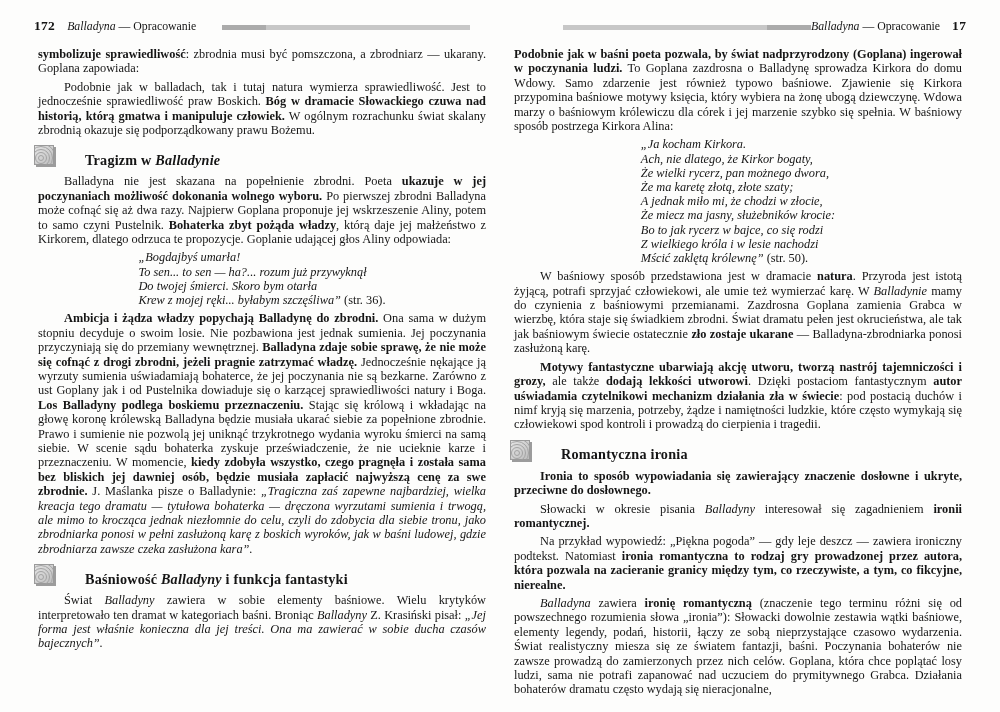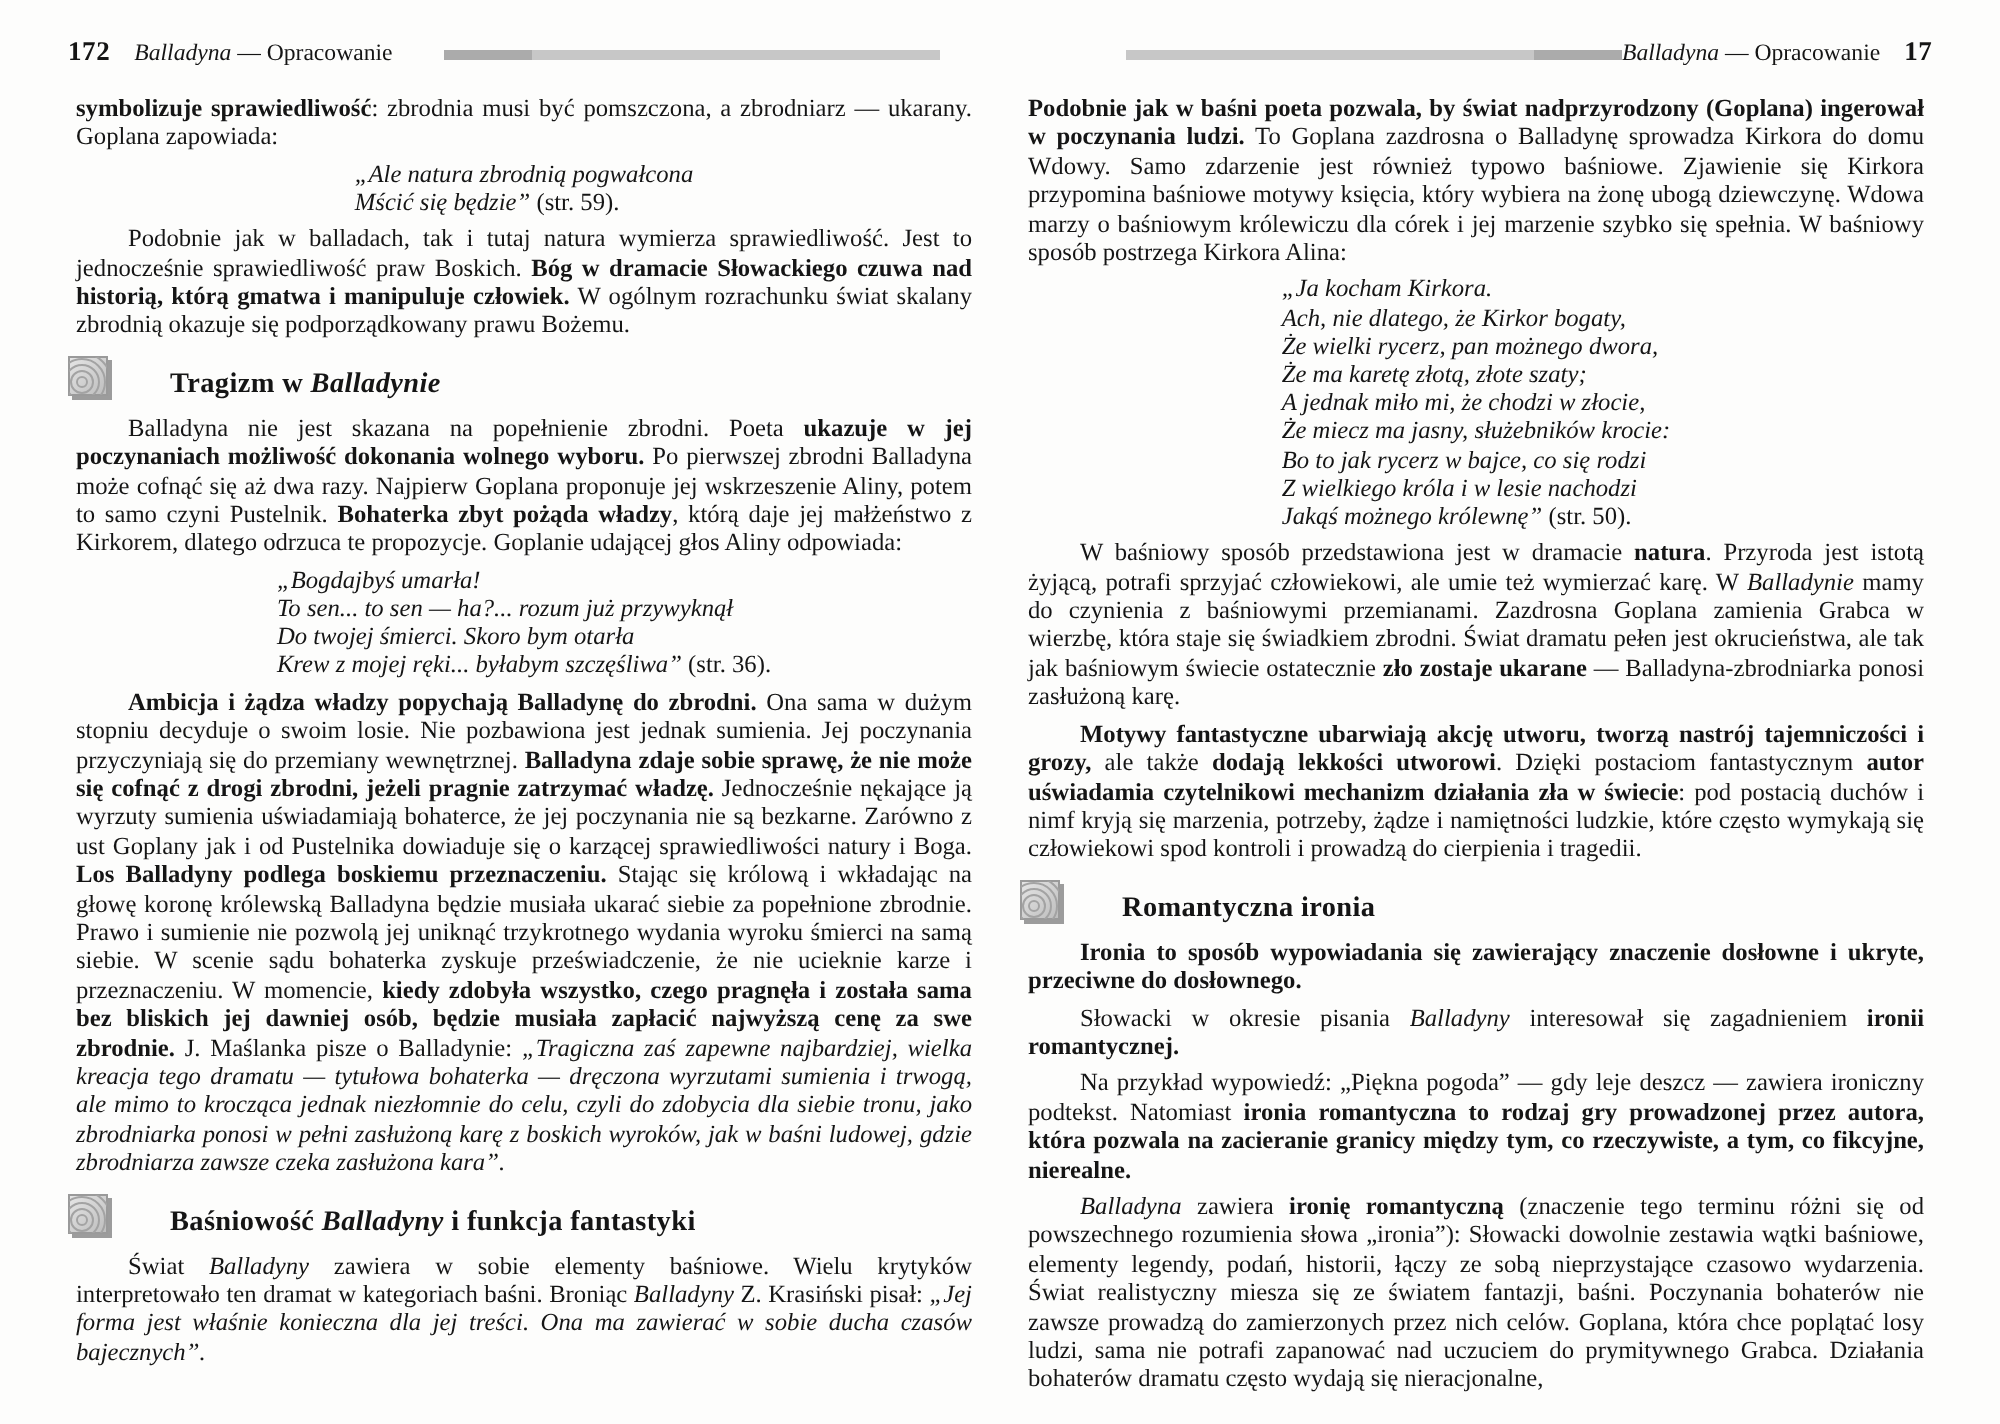--- a/index.html
+++ b/index.html
@@ -47,24 +47,20 @@
 <div class="spread">
 
   <section class="page" id="page-left">
     <header class="page-header header-left">
       <span class="page-num">172</span>
       <span class="running-title"><span class="i">Balladyna</span><span> — Opracowanie</span></span>
       <span class="header-rule rule-left"></span>
     </header>
     <div class="page-body">
         <p class="para noindent"><span class="b">symbolizuje sprawiedliwość</span><span>: zbrodnia musi być pomszczona, a zbrodniarz — ukarany. Goplana zapowiada:</span></p>
-        <div class="verse-quote">
-          <div class="verse-line"><span class="i">„Ale natura zbrodnią pogwałcona</span></div>
-          <div class="verse-line"><span class="i">Mścić się będzie”</span><span> (str. 59).</span></div>
-        </div>
         <p class="para"><span>Podobnie jak w balladach, tak i tutaj natura wymierza sprawiedliwość. Jest to jednocześnie sprawiedliwość praw Boskich. </span><span class="b">Bóg w dramacie Słowackiego czuwa nad historią, którą gmatwa i manipuluje człowiek.</span><span> W ogólnym rozrachunku świat skalany zbrodnią okazuje się podporządkowany prawu Bożemu.</span></p>
         <div class="section-heading">
   <span class="heading-icon">
     <svg width="22" height="22" viewBox="0 0 22 22" xmlns="http://www.w3.org/2000/svg">
       <rect x="2" y="2" width="20" height="20" fill="#9c9c9c"></rect>
       <defs>
         <linearGradient id="ico-g" x1="0" y1="0" x2="1" y2="1">
           <stop offset="0" stop-color="#e6e6e6"></stop>
           <stop offset="1" stop-color="#bdbdbd"></stop>
         </linearGradient>
@@ -131,21 +127,21 @@
         <p class="para noindent"><span class="b">Podobnie jak w baśni poeta pozwala, by świat nadprzyrodzony (Goplana) ingerował w poczynania ludzi.</span><span> To Goplana zazdrosna o Balladynę sprowadza Kirkora do domu Wdowy. Samo zdarzenie jest również typowo baśniowe. Zjawienie się Kirkora przypomina baśniowe motywy księcia, który wybiera na żonę ubogą dziewczynę. Wdowa marzy o baśniowym królewiczu dla córek i jej marzenie szybko się spełnia. W baśniowy sposób postrzega Kirkora Alina:</span></p>
         <div class="verse-quote">
           <div class="verse-line"><span class="i">„Ja kocham Kirkora.</span></div>
           <div class="verse-line"><span class="i">Ach, nie dlatego, że Kirkor bogaty,</span></div>
           <div class="verse-line"><span class="i">Że wielki rycerz, pan możnego dwora,</span></div>
           <div class="verse-line"><span class="i">Że ma karetę złotą, złote szaty;</span></div>
           <div class="verse-line"><span class="i">A jednak miło mi, że chodzi w złocie,</span></div>
           <div class="verse-line"><span class="i">Że miecz ma jasny, służebników krocie:</span></div>
           <div class="verse-line"><span class="i">Bo to jak rycerz w bajce, co się rodzi</span></div>
           <div class="verse-line"><span class="i">Z wielkiego króla i w lesie nachodzi</span></div>
-          <div class="verse-line"><span class="i">Jakąś możnego królewnę”</span><span> (str. 50).</span></div>
+          <div class="verse-line"><span class="i">Mścić zaklętą królewnę”</span><span> (str. 50).</span></div>
         </div>
         <p class="para"><span>W baśniowy sposób przedstawiona jest w dramacie </span><span class="b">natura</span><span>. Przyroda jest istotą żyjącą, potrafi sprzyjać człowiekowi, ale umie też wymierzać karę. W </span><span class="i">Balladynie</span><span> mamy do czynienia z baśniowymi przemianami. Zazdrosna Goplana zamienia Grabca w wierzbę, która staje się świadkiem zbrodni. Świat dramatu pełen jest okrucieństwa, ale tak jak baśniowym świecie ostatecznie </span><span class="b">zło zostaje ukarane</span><span> — Balladyna-zbrodniarka ponosi zasłużoną karę.</span></p>
         <p class="para"><span class="b">Motywy fantastyczne ubarwiają akcję utworu, tworzą nastrój tajemniczości i grozy,</span><span> ale także </span><span class="b">dodają lekkości utworowi</span><span>. Dzięki postaciom fantastycznym </span><span class="b">autor uświadamia czytelnikowi mechanizm działania zła w świecie</span><span>: pod postacią duchów i nimf kryją się marzenia, potrzeby, żądze i namiętności ludzkie, które często wymykają się człowiekowi spod kontroli i prowadzą do cierpienia i tragedii.</span></p>
         <div class="section-heading">
   <span class="heading-icon">
     <svg width="22" height="22" viewBox="0 0 22 22" xmlns="http://www.w3.org/2000/svg">
       <rect x="2" y="2" width="20" height="20" fill="#9c9c9c"></rect>
       <defs>
         <linearGradient id="ico-g" x1="0" y1="0" x2="1" y2="1">
           <stop offset="0" stop-color="#e6e6e6"></stop>

